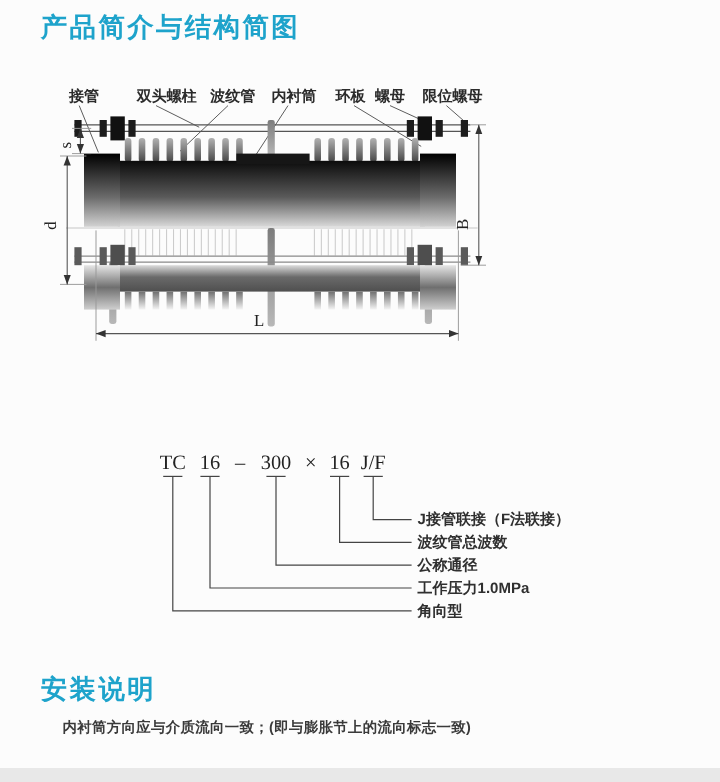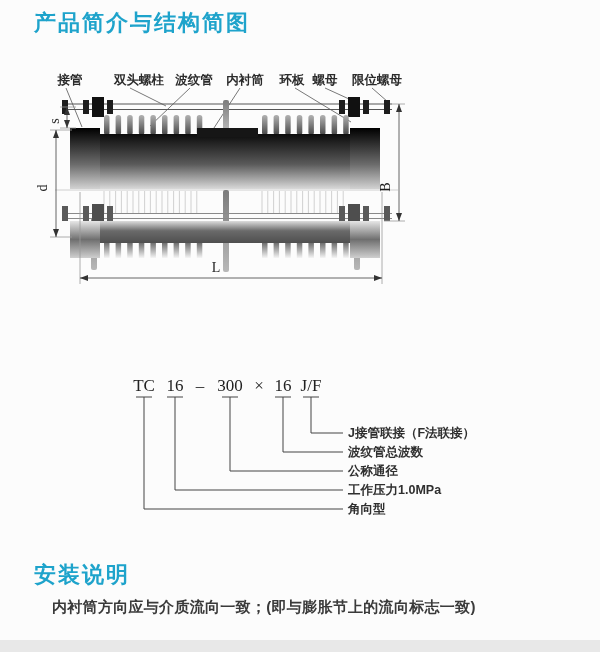--- a/index.html
+++ b/index.html
@@ -3,21 +3,21 @@
 <meta charset="utf-8">
 <style>
   html,body{margin:0;padding:0;}
   body{font-family:"Liberation Sans", sans-serif; background:#ffffff;}
   #page{position:relative; width:600px; height:652px; background:#fcfcfc; overflow:hidden;}
   .sec-header{position:absolute; left:34px; font-size:22px; font-weight:bold;
               letter-spacing:2px; color:#1ea3cb;}
   #hdr-intro{top:8px;}
   #hdr-code{top:345px;}
   #hdr-install{top:560px;}
-  .install-line{position:absolute; left:52px; width:480px; font-size:15px;
+  .install-line{position:absolute; left:52px; width:480px; font-size:12px;
                 font-weight:600; color:#3a3a3a; letter-spacing:0.3px;}
   #install-line1{top:598px;}
   #install-line2{top:622px;}
   svg{position:absolute; left:0;}
   #svg-structure{top:60px;}
   #svg-code{top:370px;}
   .part-label{font-family:"Liberation Sans", sans-serif; font-size:12.5px;
               font-weight:600; fill:#2b2b2b;}
   .dim-label{font-family:"Liberation Serif", serif; font-size:14px; fill:#222;}
   .code-seg{font-family:"Liberation Serif", serif; font-size:17px; fill:#222;}

